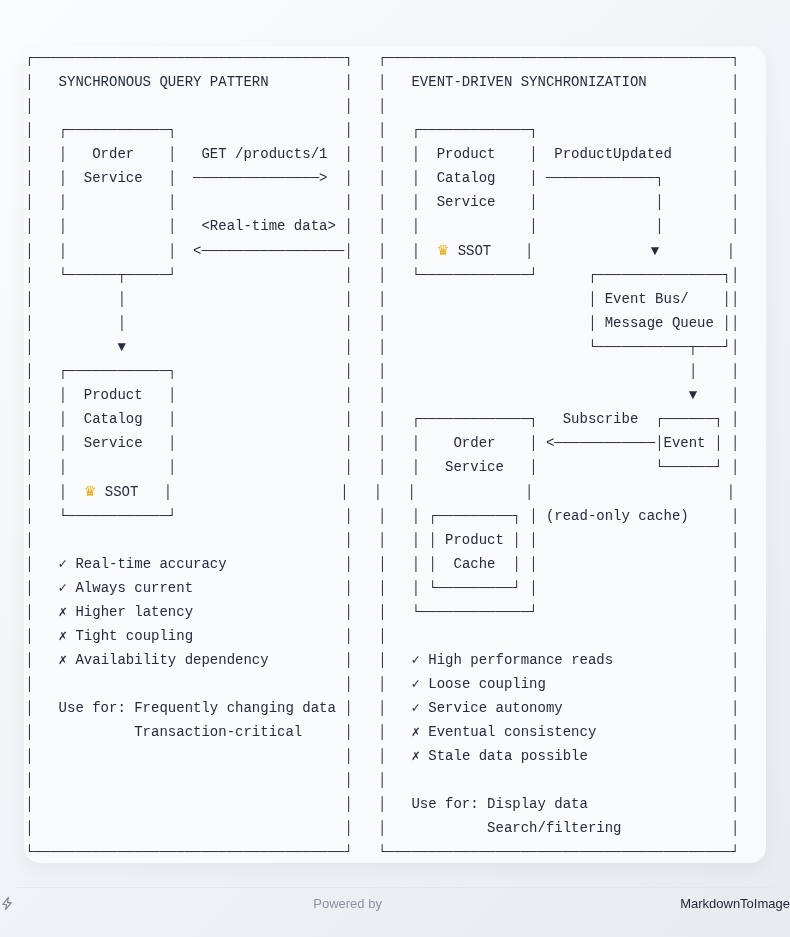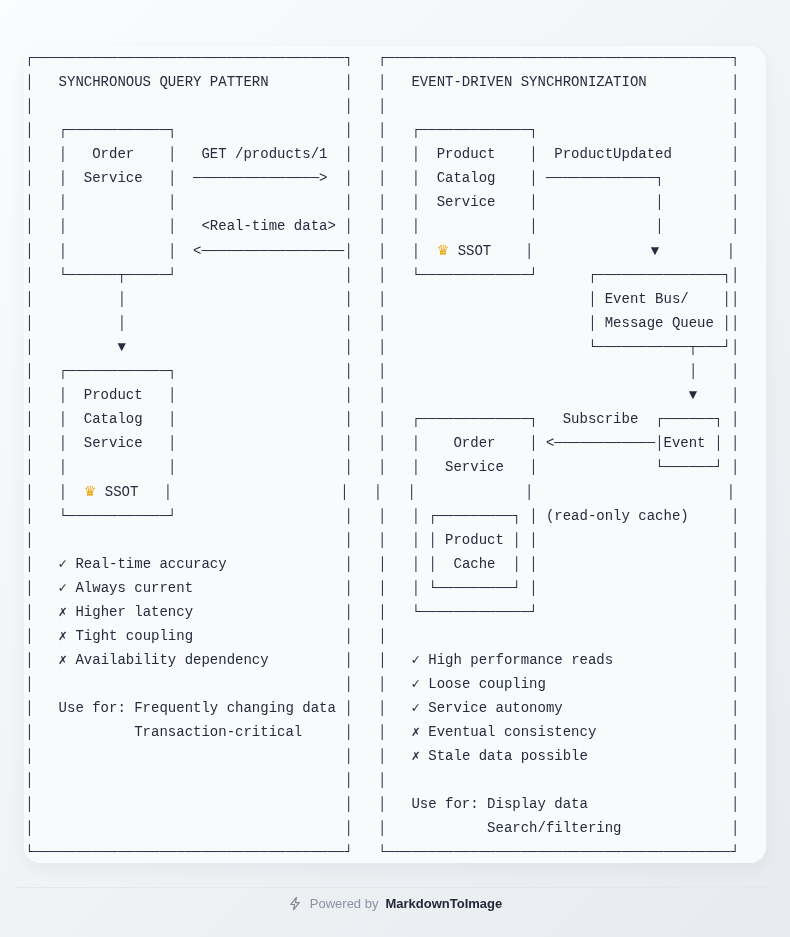--- a/index.html
+++ b/index.html
@@ -26,25 +26,25 @@
   .crown {
     color: var(--crown, #e8a80c);
     font-family: "DejaVu Sans", sans-serif;
   }
   .divider {
     position: absolute; left: 16px; right: 16px; top: 887px;
     height: 1px; background: var(--divider, #e3e8ee);
   }
   .footer {
     position: absolute; left: 0; right: 0; top: 896px;
-    display: flex; align-items: center; justify-content: center; gap: 7px;
+    display: flex; align-items: center; justify-content: space-between; 
     font-size: 13px;
   }
   .footer .muted { color: var(--footer-muted, #8a93a2); }
-  .footer .brand { color: var(--footer-brand, #222836); font-weight: 700; }
+  .footer .brand { color: var(--footer-brand, #222836); font-weight: 400; }
   .bolt { display: block; }
 </style>
 </head>
 <body>
 
 <div class="card">
   <pre class="diagram">┌─────────────────────────────────────┐   ┌─────────────────────────────────────────┐
 │   SYNCHRONOUS QUERY PATTERN         │   │   EVENT-DRIVEN SYNCHRONIZATION          │
 │                                     │   │                                         │
 │   ┌────────────┐                    │   │   ┌─────────────┐                       │

